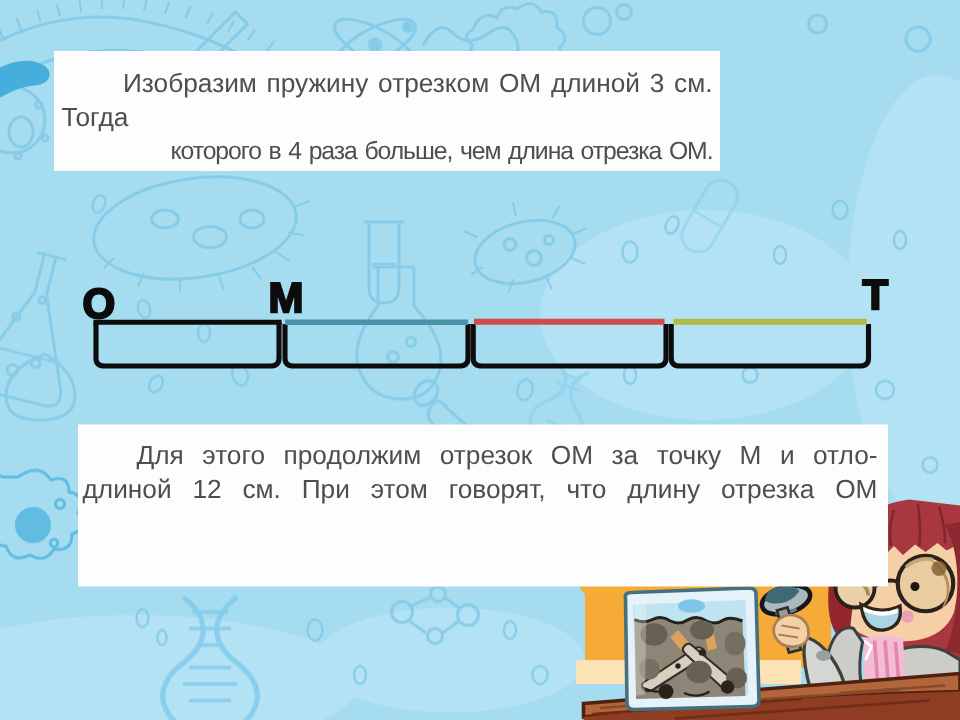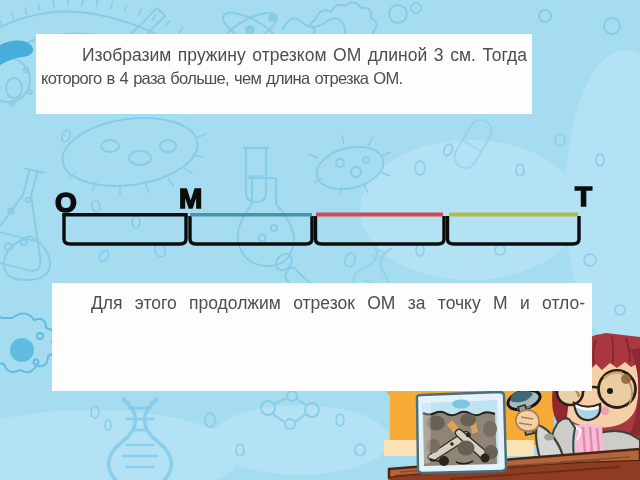--- a/index.html
+++ b/index.html
@@ -2,21 +2,21 @@
 <html><head>
 <meta charset="utf-8">
 <style>
   html,body{margin:0;padding:0;}
   body{width:640px;height:480px;overflow:hidden;position:relative;
        background:#a6dcf0;font-family:"Liberation Sans",sans-serif;}
   .abs{position:absolute;}
   .whitebox{position:absolute;background:#fdfdfd;color:#4e4e4e;
        font-size:17.5px;line-height:23px;}
   .ln{text-align:justify;text-align-last:justify;}
-  .lnlast{text-align:left;}
+  .lnlast{text-align:right;}
 </style>
 </head>
 <body>
 
 <svg class="abs" style="left:0;top:0" width="640" height="480" viewBox="0 0 640 480">
 
   <g fill="#bce7f7" opacity="0.55">
     <ellipse cx="470" cy="210" rx="110" ry="70"></ellipse>
     <ellipse cx="625" cy="200" rx="60" ry="150"></ellipse>
     <ellipse cx="90" cy="455" rx="150" ry="45"></ellipse>
@@ -310,20 +310,21 @@
 
   <path d="M315.5,216 L315.5,239 Q315.5,244 321.5,244 L438,244 Q444,244 444,239 L444,216" fill="none" stroke="#0c0c0c" stroke-width="3.4"></path>
 
   <path d="M316,214.5 L443,214.5" stroke="#cf4b4c" stroke-width="4" fill="none"></path>
 
   <path d="M447.5,216 L447.5,239 Q447.5,244 453.5,244 L573,244 Q579,244 579,239 L579,216" fill="none" stroke="#0c0c0c" stroke-width="3.4"></path>
 
   <path d="M449,214.5 L578,214.5" stroke="#b2ba49" stroke-width="4" fill="none"></path>
 </svg>
 
-<div class="whitebox" style="left:36px;top:34px;width:496px;height:80px;padding:10px 5px 0 5px;box-sizing:border-box;">
+<div class="whitebox" style="left:36px;top:34px;width:444px;height:80px;padding:10px 5px 0 5px;box-sizing:border-box;">
   <div class="ln" style="text-indent:41px;">Изобразим пружину отрезком ОМ длиной 3 см. Тогда</div>
   <div class="lnlast" style="font-size:16.5px;letter-spacing:-0.7px;word-spacing:1.2px;">которого в 4 раза больше, чем длина отрезка ОМ.</div>
 </div>
 
 <div class="whitebox" style="left:52px;top:283px;width:540px;height:108px;padding:9px 7px 0 3px;box-sizing:border-box;">
   <div class="ln" style="text-indent:36px;">Для этого продолжим отрезок ОМ за точку М и отло-</div>
+  <div class="ln">длиной 12 см. При этом говорят, что длину отрезка ОМ</div>
 </div>
 
 </body></html>

